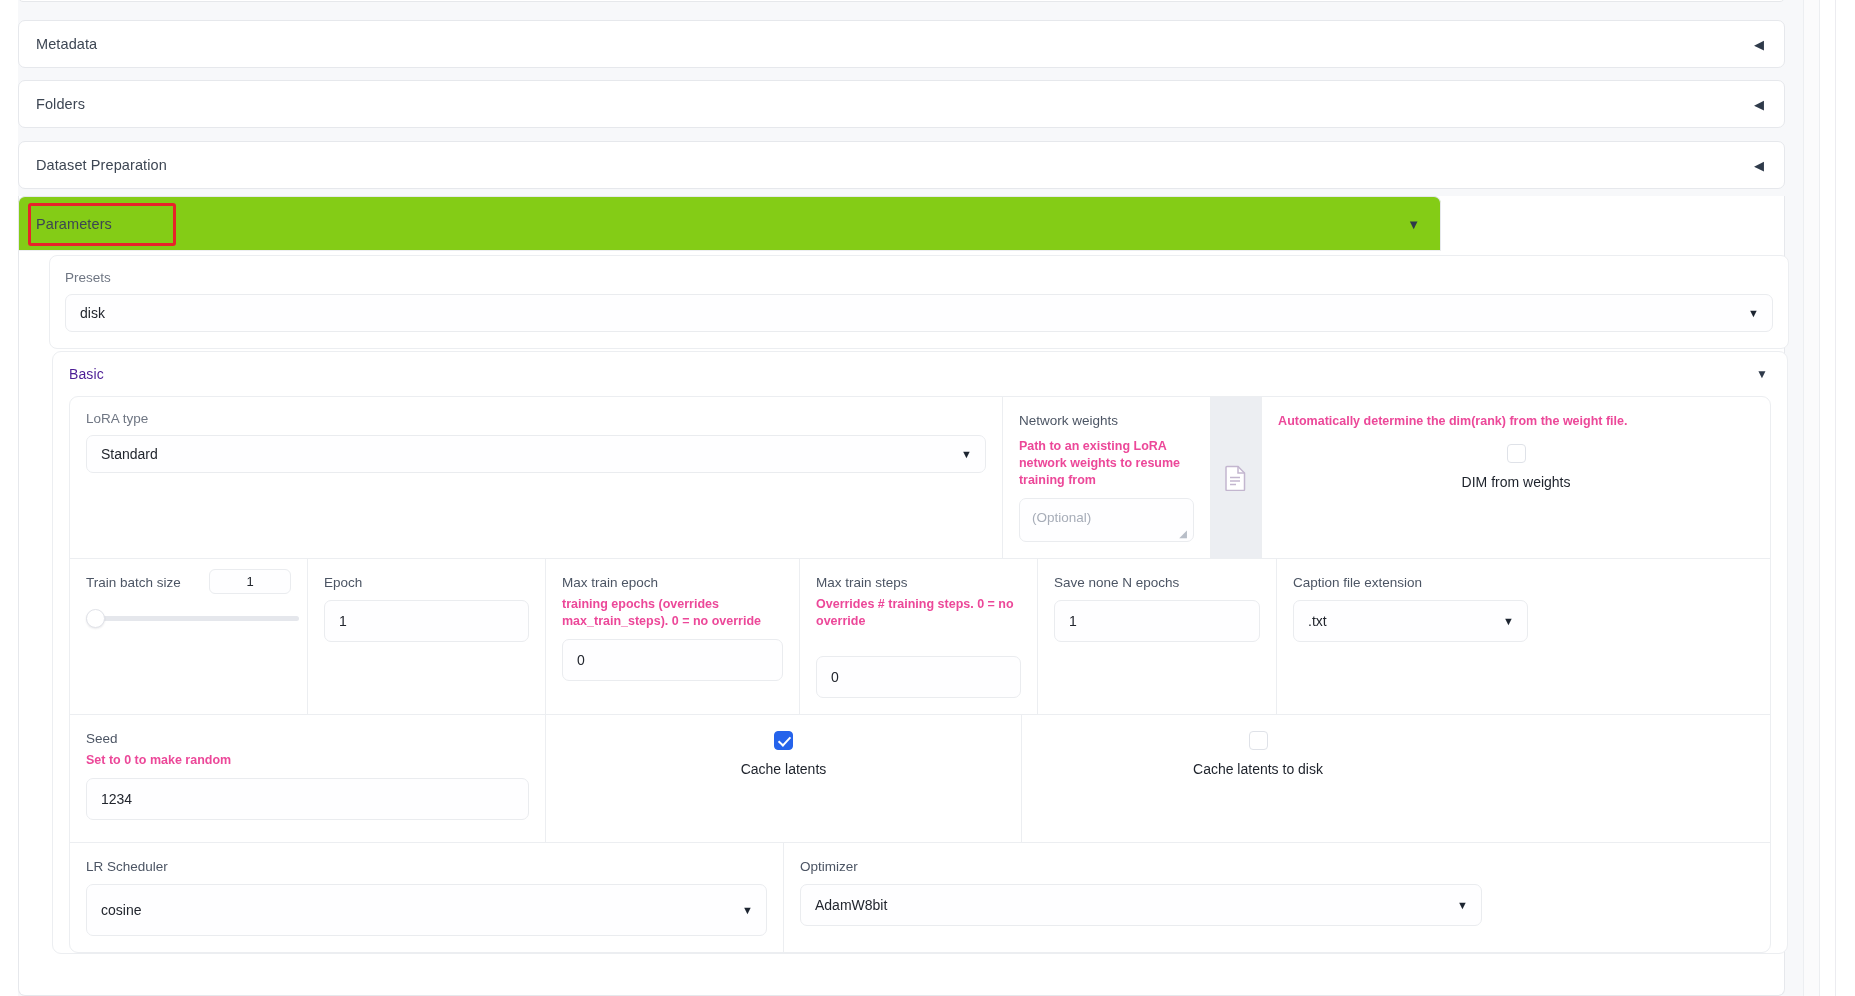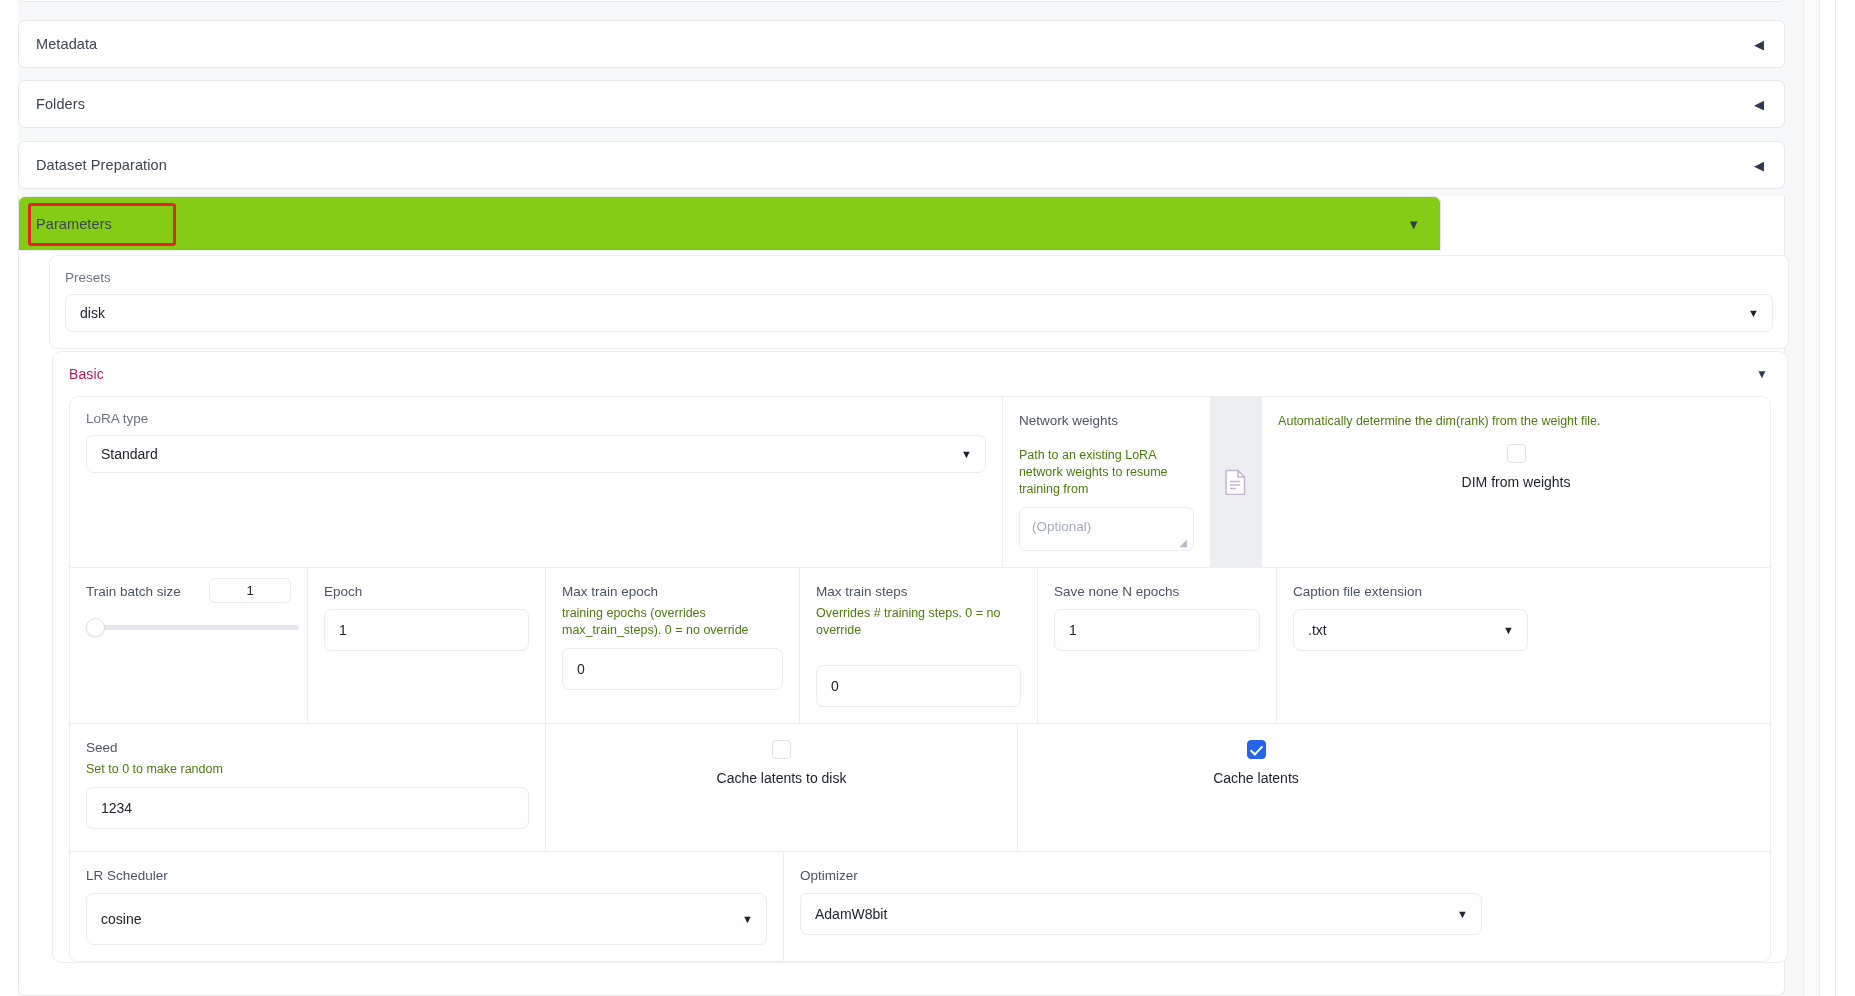--- a/index.html
+++ b/index.html
@@ -139,23 +139,24 @@
     color: #6f7683;
     margin-bottom: 9px;
     display: block;
   }
   .lbl-dark {
     font-size: 13.5px;
     color: #4c5564;
   }
   .helper {
     font-size: 12.5px;
-    color: #4d7c0f;
+    color: #ec4899;
     line-height: 17px;
     display: block;
+    font-weight: bold;
   }
   .select, .textbox {
     position: relative;
     height: 38px;
     border: 1px solid #eaecef;
     border-radius: 7px;
     background: #fefeff;
     display: flex;
     align-items: center;
     padding: 0 14px;
@@ -183,21 +184,21 @@
     background: #ffffff;
   }
   .basic-head {
     position: relative;
     height: 44px;
     display: flex;
     align-items: center;
     padding-left: 16px;
     cursor: pointer;
   }
-  .basic-head .acc-title { font-size: 14px; color: #be185d; }
+  .basic-head .acc-title { font-size: 14px; color: #4c1d95; }
   .basic-arrow {
     position: absolute;
     right: 19px; top: 50%;
     transform: translateY(-50%);
     font-size: 12px;
     color: #2f3a4a;
     line-height: 1;
   }
 
   .grid-card {
@@ -388,21 +389,21 @@
             <div class="cell c-lora">
               <span class="lbl">LoRA type</span>
               <div class="select">
                 <span>Standard</span>
                 <span class="caret">▼</span>
               </div>
             </div>
 
             <div class="cell c-netw">
               <span class="lbl-dark">Network weights</span>
-              <span class="helper" style="margin-top:18px;">Path to an existing LoRA network weights to resume training from</span>
+              <span class="helper" style="margin-top:9px;">Path to an existing LoRA network weights to resume training from</span>
               <div class="ta">
                 <span>(Optional)</span>
                 <span class="ta-grip">◢</span>
               </div>
             </div>
 
             <div class="cell c-fileicon">
               <svg width="22" height="26" viewBox="0 0 22 26">
                 <path d="M2 1.5h11l6.5 6.5v16.5a1 1 0 0 1-1 1H2a1 1 0 0 1-1-1V2.5a1 1 0 0 1 1-1z" fill="#ffffff" stroke="#c3b6cf" stroke-width="1.5"></path>
                 <path d="M13 1.5V8h6.5" fill="none" stroke="#c3b6cf" stroke-width="1.5"></path>
@@ -474,31 +475,31 @@
 
           <div class="row">
             <div class="cell c-seed" style="padding-bottom:22px;">
               <span class="lbl-dark">Seed</span>
               <span class="helper" style="margin-top:5px;">Set to 0 to make random</span>
               <div class="textbox mt9" style="height:42px;align-items:center;">
                 <span>1234</span>
               </div>
             </div>
 
+            <div class="cell c-cl" style="padding-top:16px;">
+              <div class="chk-row">
+                <span class="chk on"></span>
+                <span class="chk-label">Cache latents</span>
+              </div>
+            </div>
+
             <div class="cell c-cld" style="padding-top:16px;">
               <div class="chk-row">
                 <span class="chk"></span>
                 <span class="chk-label">Cache latents to disk</span>
-              </div>
-            </div>
-
-            <div class="cell c-cl" style="padding-top:16px;">
-              <div class="chk-row">
-                <span class="chk on"></span>
-                <span class="chk-label">Cache latents</span>
               </div>
             </div>
           </div>
 
           <div class="row">
             <div class="cell c-lrs">
               <span class="lbl-dark">LR Scheduler</span>
               <div class="select mt9" style="height:52px;">
                 <span>cosine</span>
                 <span class="caret">▼</span>

